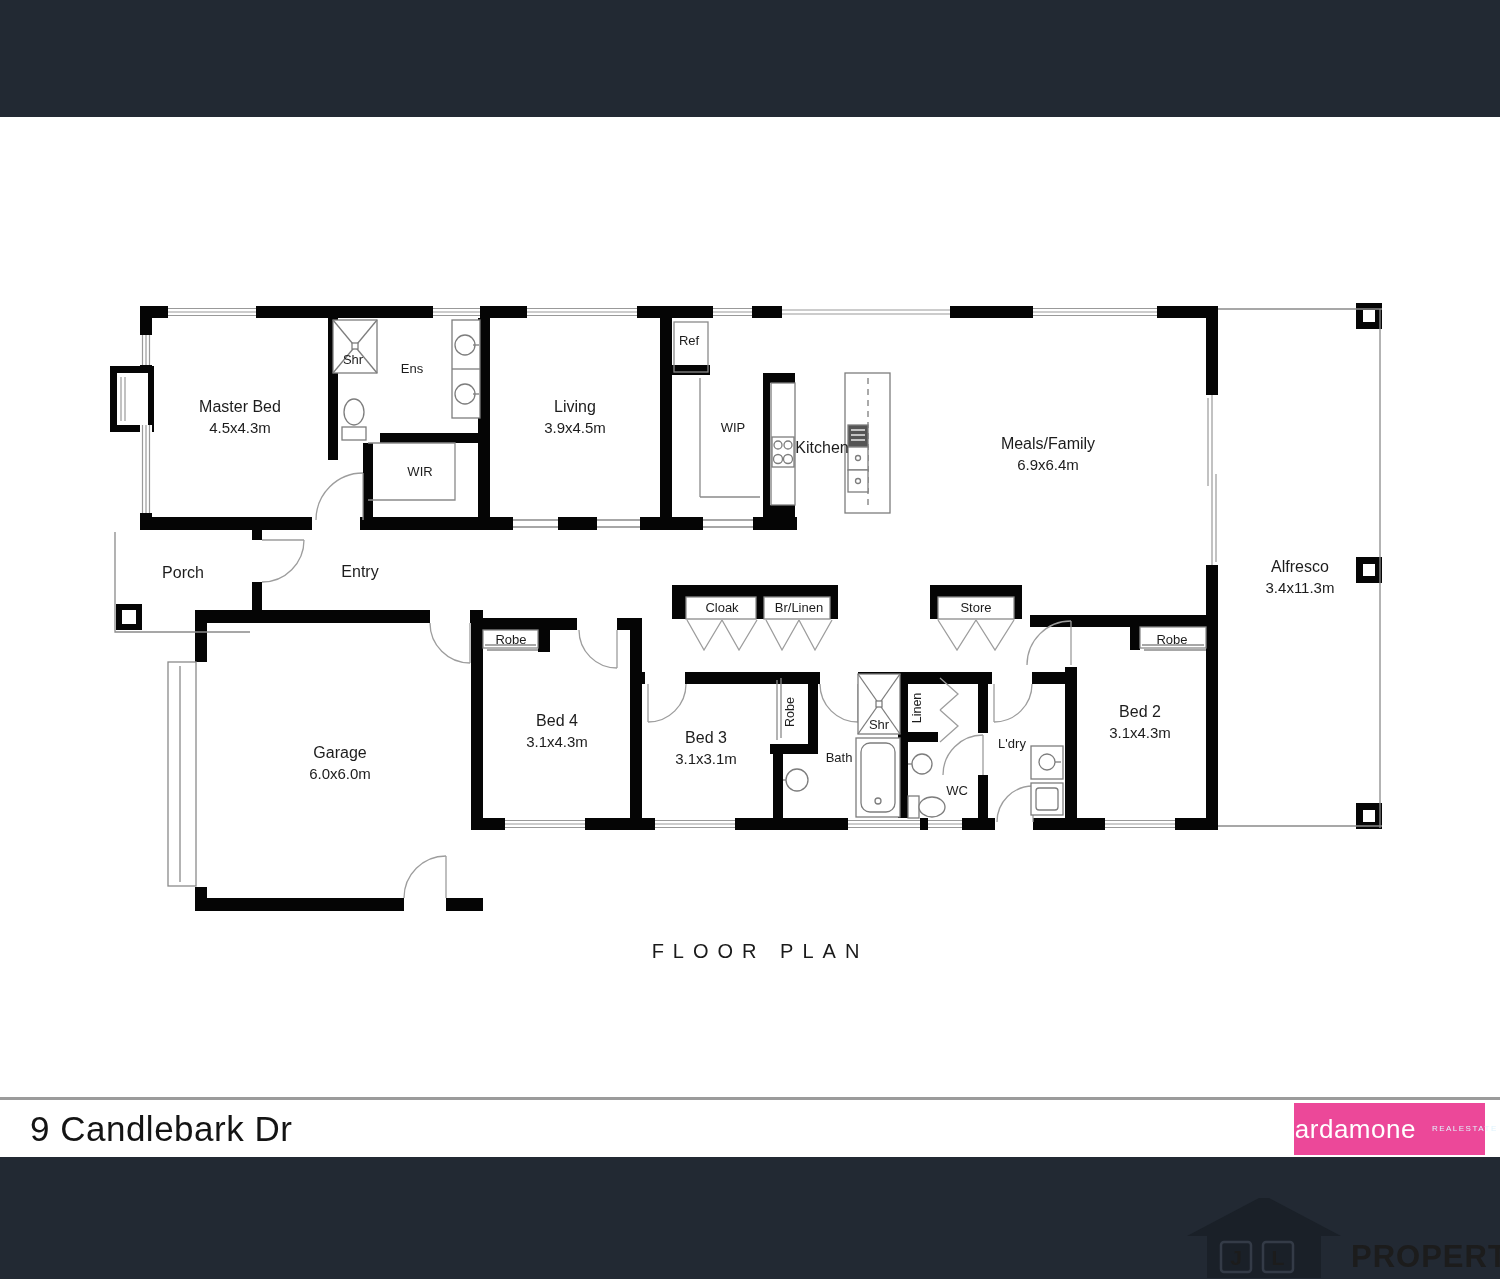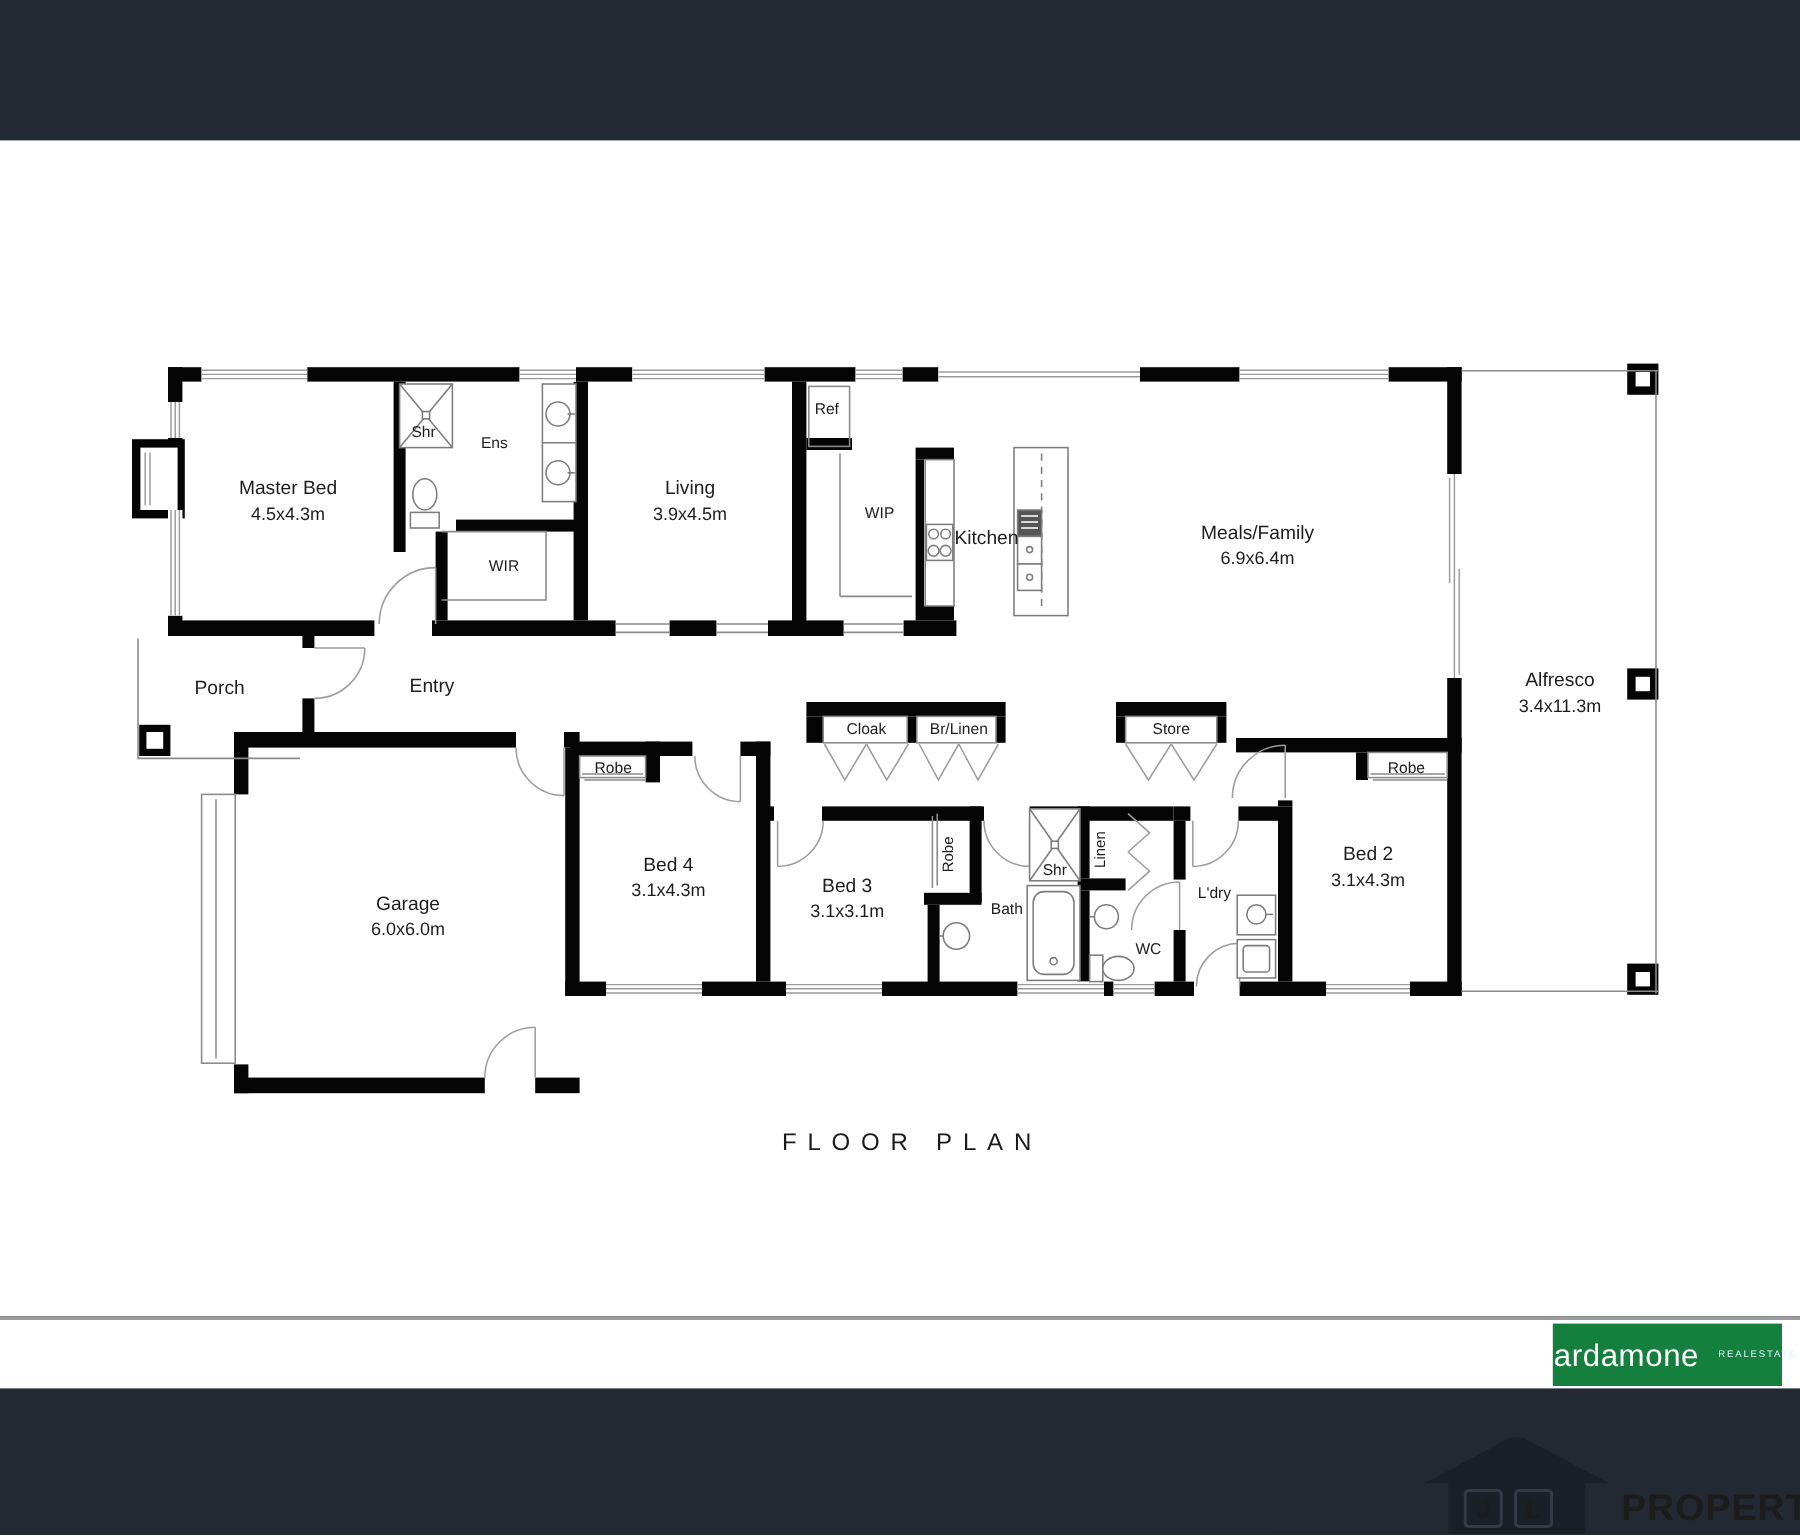--- a/index.html
+++ b/index.html
@@ -4,21 +4,21 @@
 <style>
   html,body{margin:0;padding:0;background:#222933;}
   .page{position:relative;width:1500px;height:1279px;background:#222933;overflow:hidden;
         font-family:"Liberation Sans",sans-serif;}
   .plan-area{position:absolute;left:0;top:117px;width:1500px;height:980px;background:#ffffff;}
   .plan-area svg{display:block;}
   .divider{position:absolute;left:0;top:1097px;width:1500px;height:3px;background:#9b9b9b;}
   .address-bar{position:absolute;left:0;top:1100px;width:1500px;height:57px;background:#ffffff;}
   .address{position:absolute;left:30px;top:50%;transform:translateY(-50%);
            font-size:35px;color:#141414;letter-spacing:0.5px;}
-  .logo{position:absolute;left:1294px;top:3px;width:191px;height:52px;background:#15803d;
+  .logo{position:absolute;left:1294px;top:3px;width:191px;height:52px;background:#ec4899;
         display:flex;align-items:center;justify-content:center;gap:8px;}
   .logo-name{color:#ffffff;font-size:26px;letter-spacing:0.5px;}
   .logo-divider{width:1px;height:30px;background:#cfeefb;opacity:0.8;}
   .logo-tag{display:flex;flex-direction:row;justify-content:center;}
   .logo-tag span{color:#dff3fc;font-size:8px;letter-spacing:1.5px;line-height:1.45;}
   .watermark{position:absolute;left:1185px;top:1196px;width:320px;height:84px;}
   
   text{font-family:"Liberation Sans",sans-serif;fill:#1c1c1c;}
   .rn{font-size:16px;text-anchor:middle;}
   .rd{font-size:15px;text-anchor:middle;}
@@ -417,20 +417,21 @@
         <text class="sl" x="957" y="795">WC</text>
         <text class="sl" x="1012" y="748">L'dry</text>
         <text class="caption" x="760" y="958">FLOOR PLAN</text>
       </g>
     </svg>
   </div>
 
   <div class="divider"></div>
 
   <div class="address-bar">
+    <span class="address">9 Candlebark Dr</span>
     <div class="logo">
       <span class="logo-name">cardamone</span>
       <span class="logo-divider"></span>
       <span class="logo-tag">
         <span>REAL</span>
         <span>ESTATE</span>
       </span>
     </div>
   </div>
 

